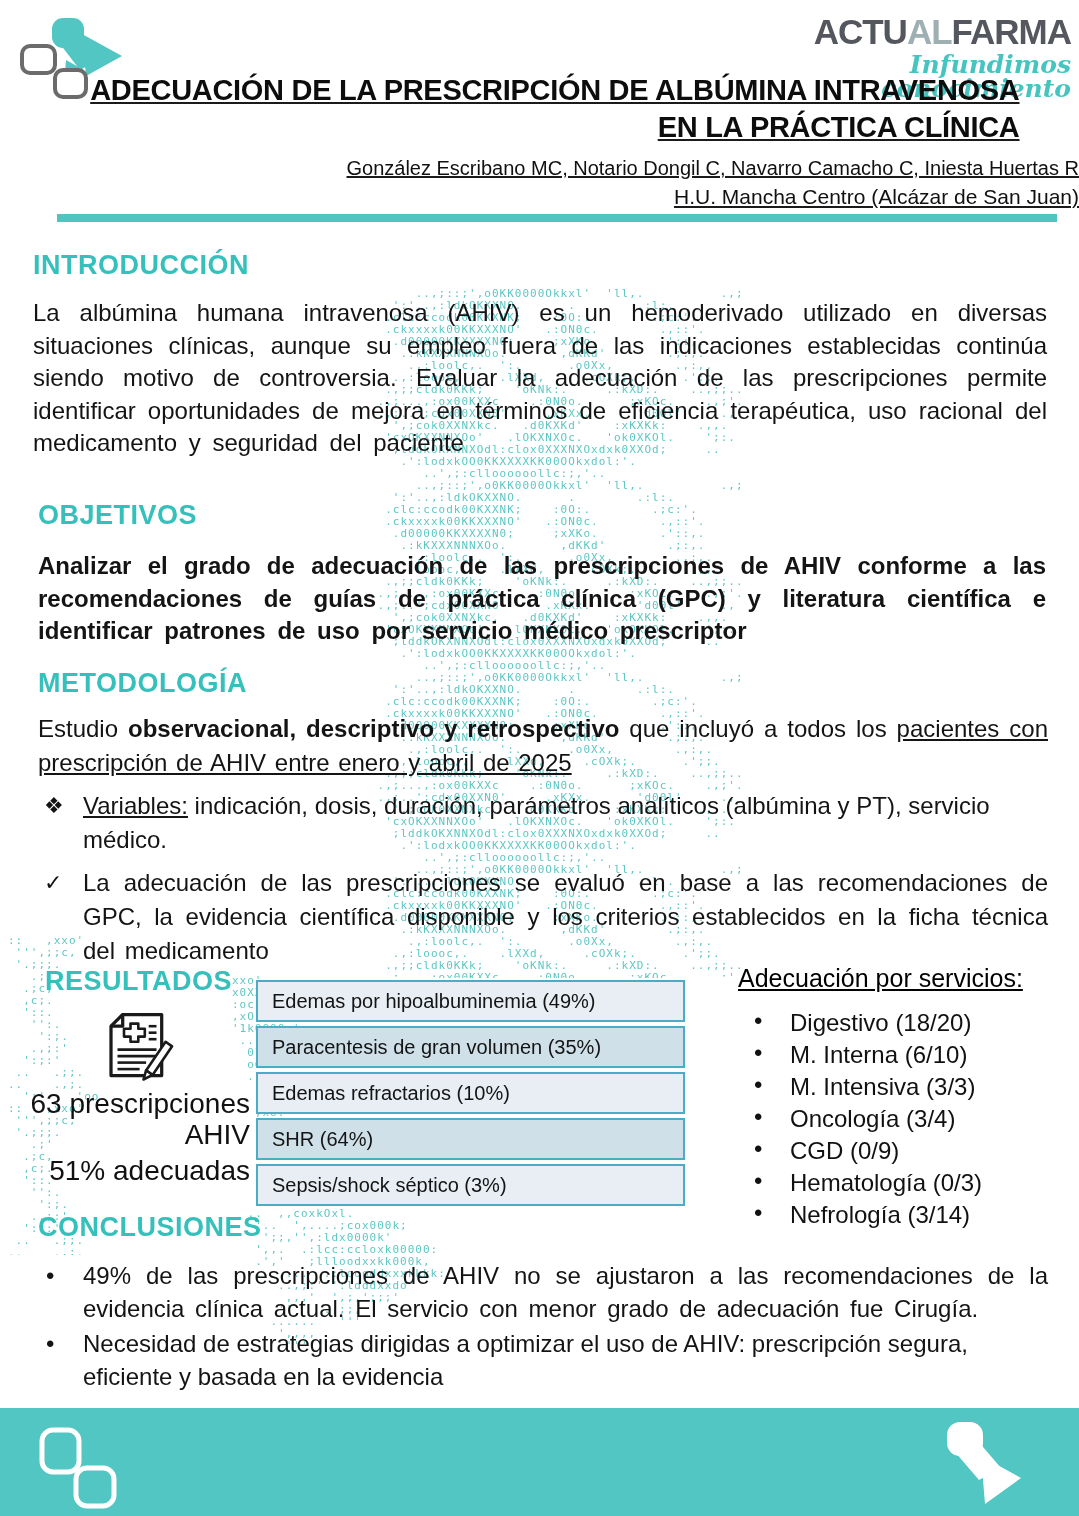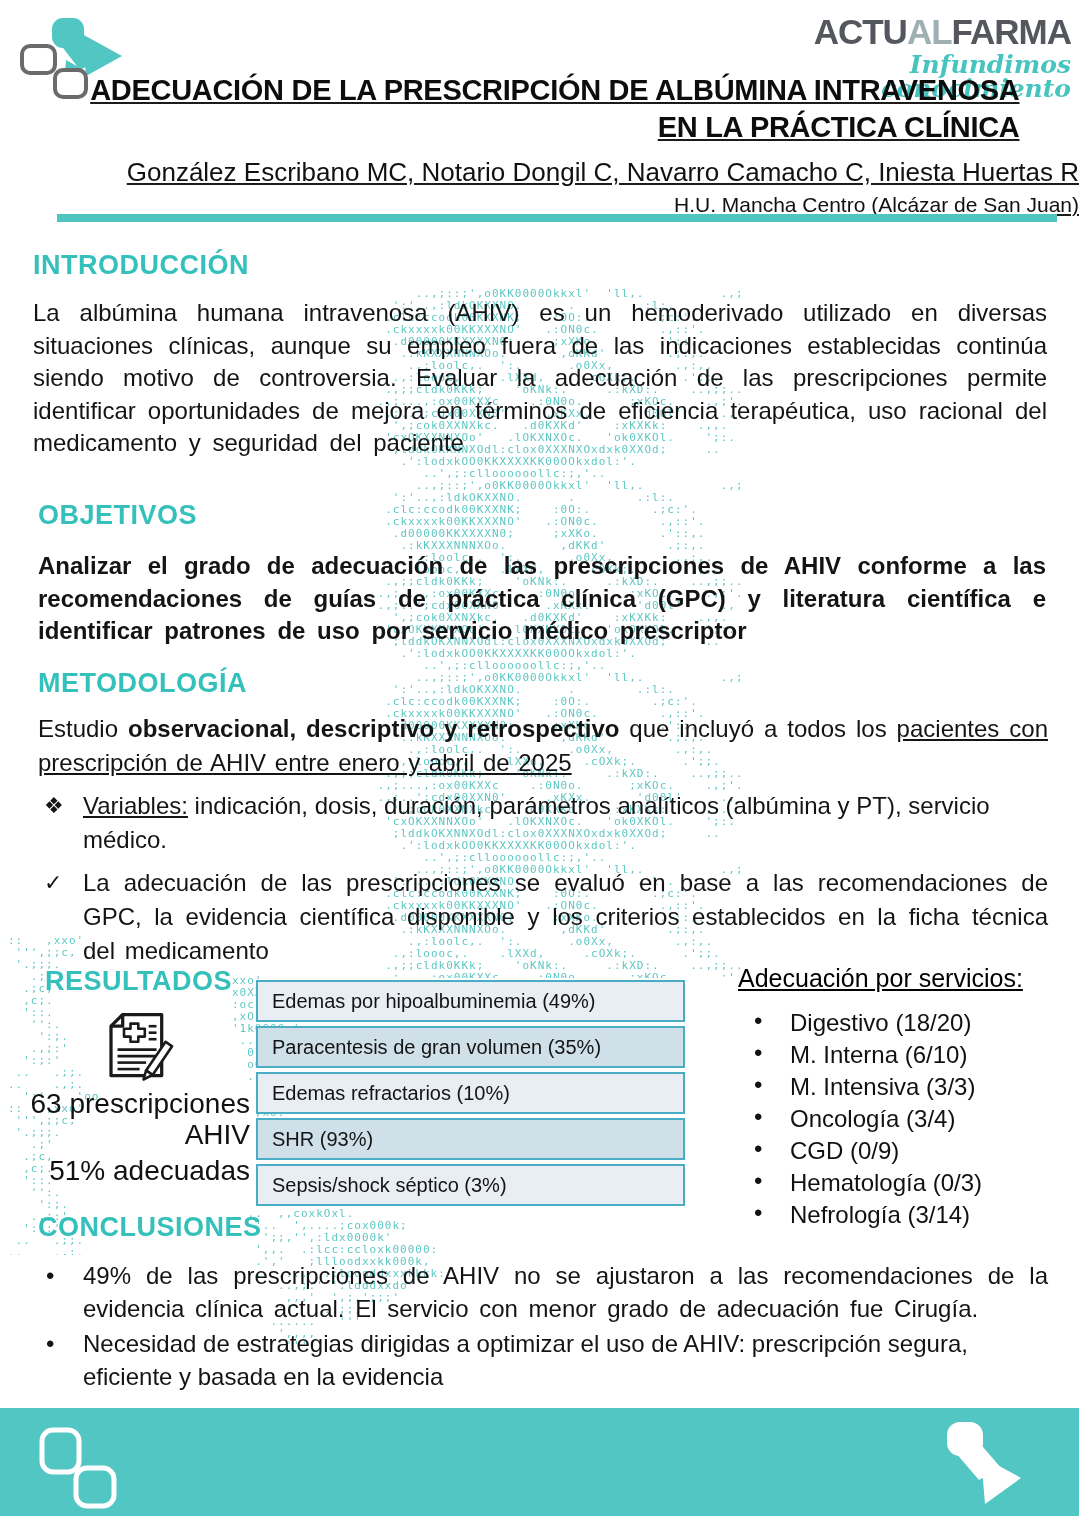--- a/index.html
+++ b/index.html
@@ -26,21 +26,21 @@
   .brand { position:absolute; right:8px; top:14px; width:330px; text-align:right; }
   .brand-word { font-size:35px; font-weight:bold; letter-spacing:-1px; line-height:36px; }
   .bw-dark { color:#54585e; } .bw-light { color:#9fb0b4; }
   .brand-tagline {
     font-family:"DejaVu Serif", serif; font-style:italic; font-weight:bold;
     color:#45c4c0; font-size:25px; line-height:24px; margin-top:3px;
   }
   .title-wrap { position:absolute; left:0; top:72px; width:1079px; text-align:right;text-decoration:underline; }
   .poster-title { font-size:29px; font-weight:bold; line-height:37px; color:#0d0d0d;
     max-width:960px; margin:0 auto; letter-spacing:-0.3px; }
-  .authors { font-size:26px; margin-top:11px; color:#111; }
+  .authors { font-size:20px; margin-top:11px; color:#111; }
   .institution { font-size:21px; margin-top:5px; color:#111; }
   .head-rule { position:absolute; left:57px; top:214px; width:1000px; height:8px; background:#4ec5c1; }
   
   .sec-h { color:#35c0bb; font-size:27px; font-weight:bold; letter-spacing:.5px; }
   
   .jpar { font-size:24px; line-height:32.5px; text-align:justify; word-spacing:5px; color:#141414; }
   #sec-intro { position:absolute; left:33px; top:250px; width:1014px; }
   #sec-intro .jpar { margin-top:16px; }
   #sec-obj { position:absolute; left:38px; top:500px; width:1008px; }
   #sec-obj .jpar { margin-top:19px;font-weight:bold; }
@@ -278,21 +278,21 @@
     <div id="res-stats">
       <div>63 prescripciones</div>
       <div>AHIV</div>
       <div class="stat3">51% adecuadas</div>
     </div>
 
     <div id="res-table">
       <div class="res-row row-light">Edemas por hipoalbuminemia (49%)</div>
       <div class="res-row row-dark">Paracentesis de gran volumen (35%)</div>
       <div class="res-row row-light">Edemas refractarios (10%)</div>
-      <div class="res-row row-dark">SHR (93%)</div>
+      <div class="res-row row-dark">SHR (64%)</div>
       <div class="res-row row-light">Sepsis/shock séptico (3%)</div>
     </div>
 
     <div id="res-serv">
       <div class="serv-title">Adecuación por servicios:</div>
       <ul class="serv-list">
         <li><span class="marker">•</span><span>Digestivo (18/20)</span></li>
         <li><span class="marker">•</span><span>M. Interna (6/10)</span></li>
         <li><span class="marker">•</span><span>M. Intensiva (3/3)</span></li>
         <li><span class="marker">•</span><span>Oncología (3/4)</span></li>

